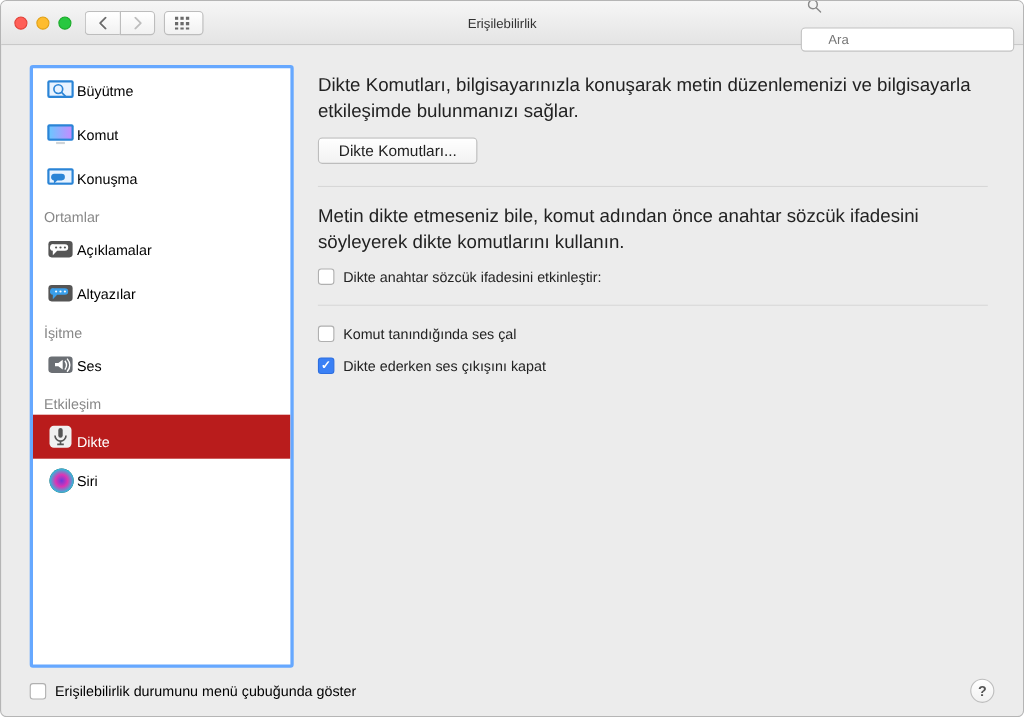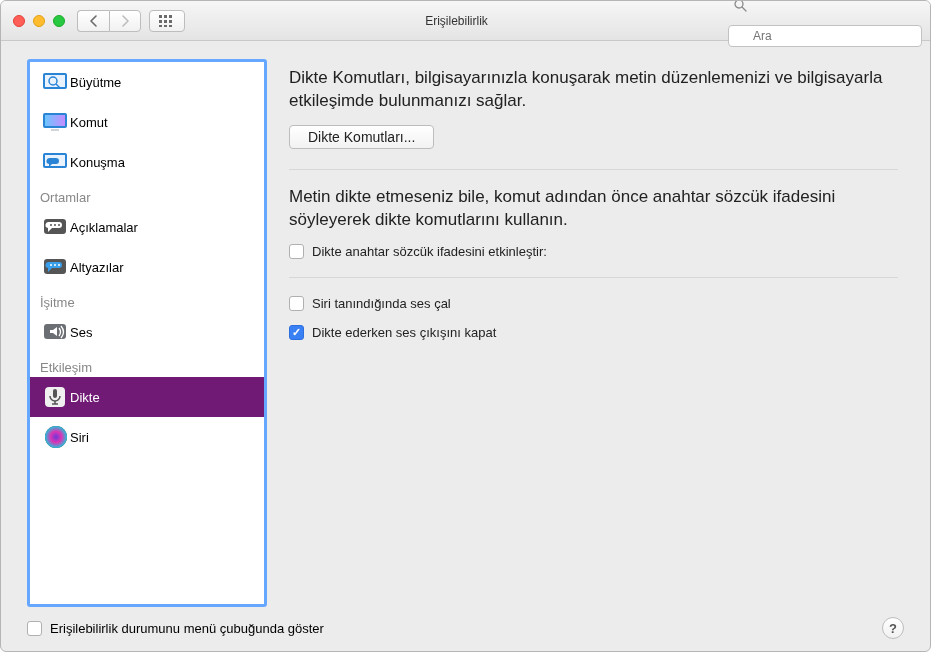--- a/index.html
+++ b/index.html
@@ -75,21 +75,21 @@
   color:#888;
   padding:8px 10px 2px 10px;
 }
 .sb-item {
   display:flex;
   align-items:center;
   gap:0;
   padding:8px 10px 8px 12px;
   cursor:default;
 }
-.sb-item.selected { background:#701a75; color:#fff; }
+.sb-item.selected { background:#b91c1c; color:#fff;align-items:flex-end; }
 .sb-item .icon-box {
   width:28px; height:24px; display:flex; align-items:center; justify-content:center; flex-shrink:0;
 }
 .sb-label { font-size:13px; }
 .detail { flex:1; padding:8px 6px 0 0; display:flex; flex-direction:column; gap:10px; color:#222; }
 .desc { font-size:17px; line-height:1.35; }
 .push-btn {
   display:inline-block;
   padding:3px 18px;
   background:linear-gradient(#fff,#f2f2f2);
@@ -309,21 +309,21 @@
         </div>
         <div class="hr"></div>
         <div class="desc">Metin dikte etmeseniz bile, komut adından önce anahtar sözcük ifadesini söyleyerek dikte komutlarını kullanın.</div>
         <div class="check-row">
           <span class="chk"></span>
           <span>Dikte anahtar sözcük ifadesini etkinleştir:</span>
         </div>
         <div class="hr"></div>
         <div class="check-row">
           <span class="chk"></span>
-          <span>Siri tanındığında ses çal</span>
+          <span>Komut tanındığında ses çal</span>
         </div>
         <div class="check-row">
           <span class="chk checked"></span>
           <span>Dikte ederken ses çıkışını kapat</span>
         </div>
       </div>
 
     </div>
 
     <div class="footer">

